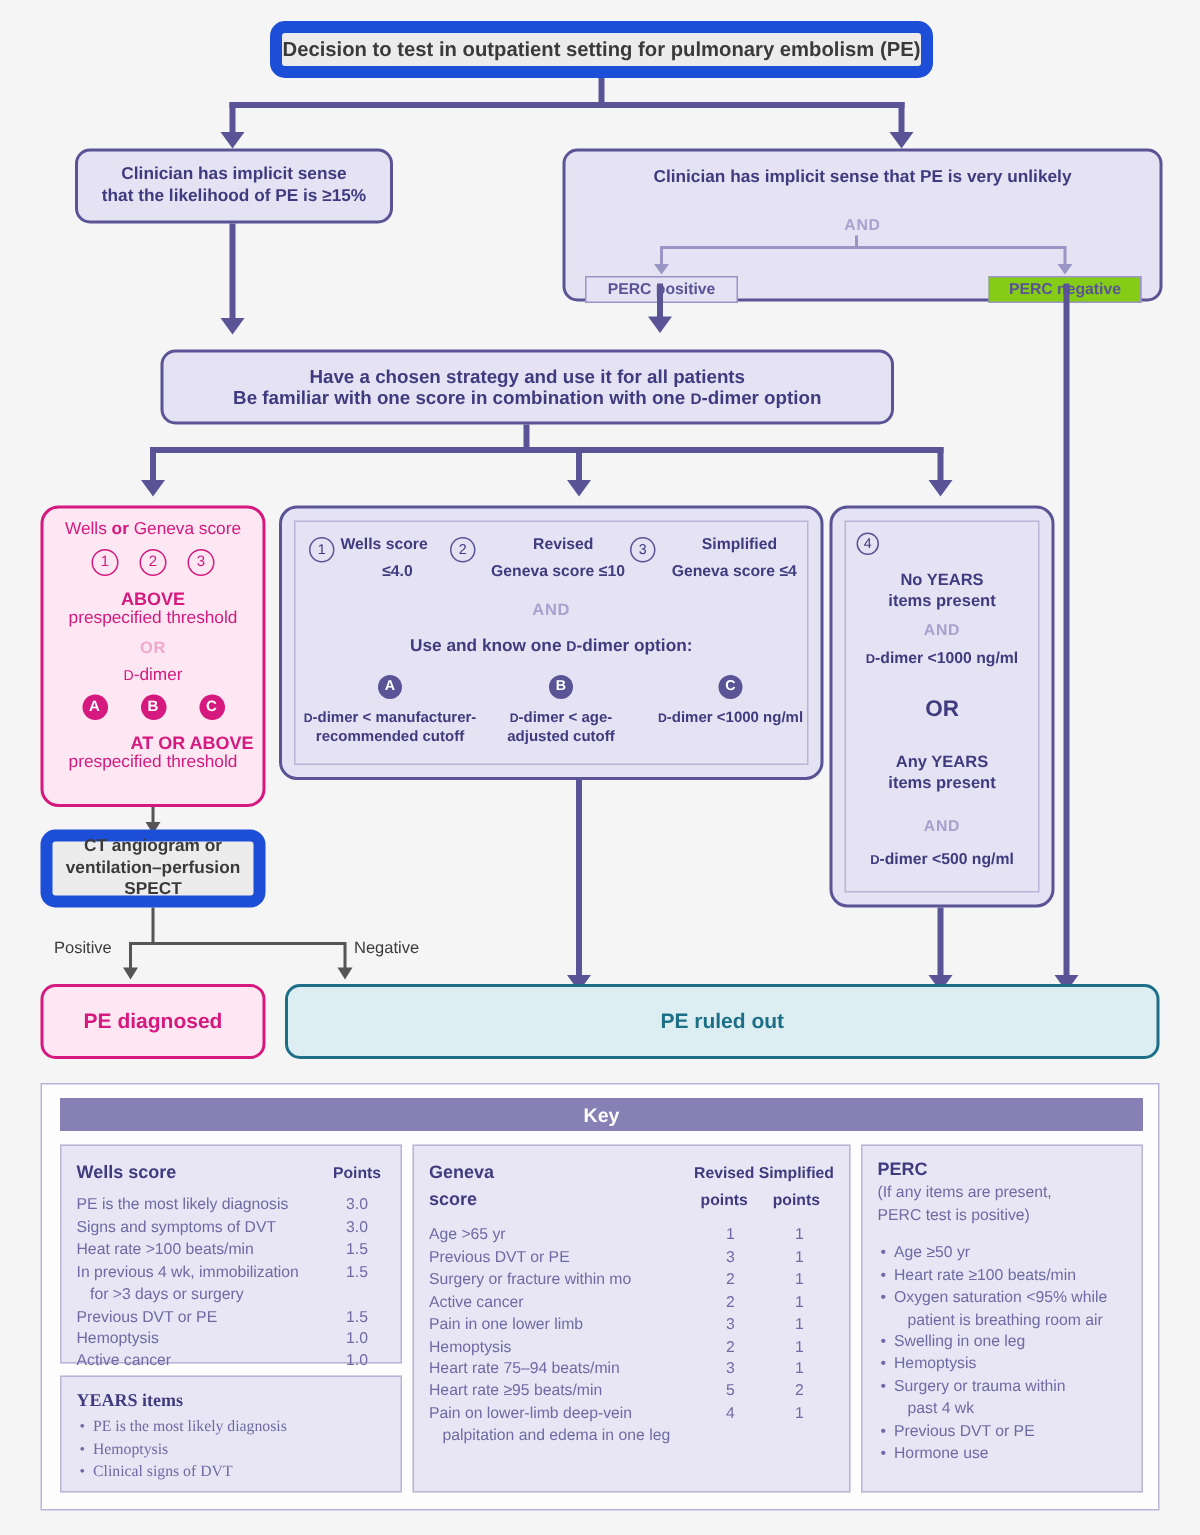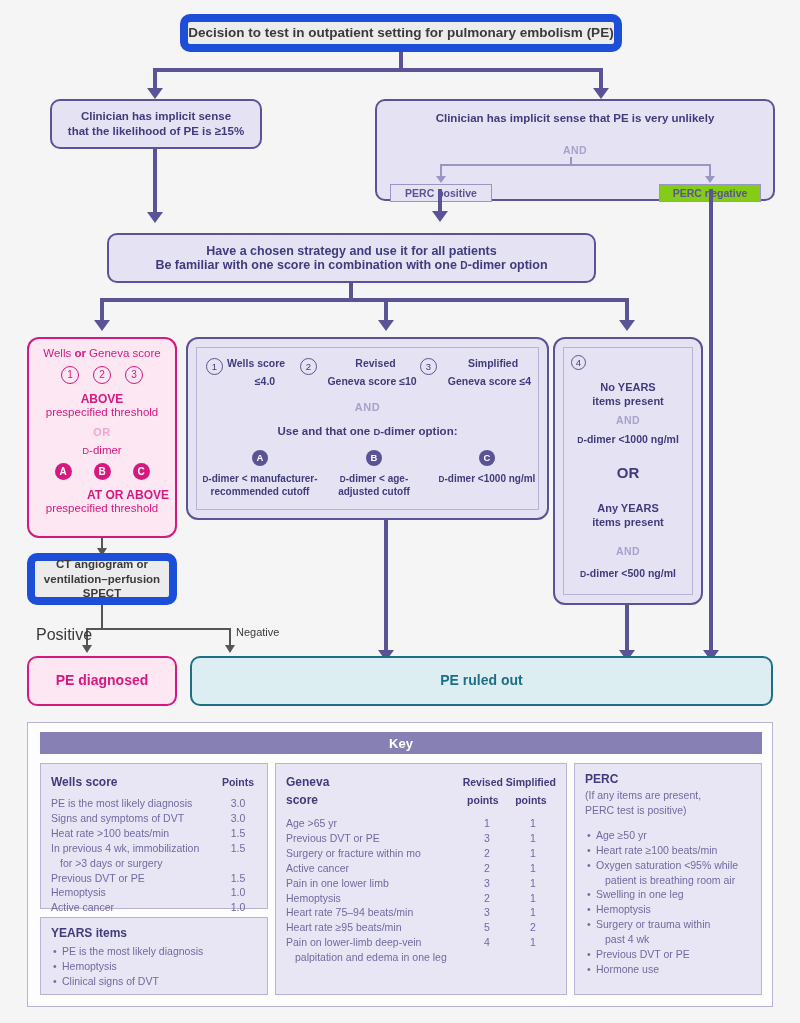--- a/index.html
+++ b/index.html
@@ -235,21 +235,21 @@
       <div style="display:flex;align-items:flex-start;gap:4px;">
         <span class="circ-open" style="margin-top:1px;">3</span>
         <span style="font-size:10.5px;font-weight:bold;flex:1;text-align:center;">Simplified</span>
       </div>
       <div style="font-size:10.5px;font-weight:bold;text-align:center;padding-left:14px;">Geneva score ≤4</div>
     </div>
 
     <div class="abs and-word" style="left:0;top:62px;width:100%;text-align:center;font-size:11px;">AND</div>
 
     <div class="abs" style="left:0;top:86px;width:100%;text-align:center;font-size:11.5px;font-weight:bold;">
-      <span>Use and that one </span><span class="smallcap-d">D</span><span>-dimer option:</span>
+      <span>Use and know one </span><span class="smallcap-d">D</span><span>-dimer option:</span>
     </div>
 
     <div class="abs" style="left:14px;top:108px;width:116px;text-align:center;">
       <span class="circ-fill">A</span>
       <div style="font-size:10px;font-weight:bold;margin-top:6px;line-height:1.35;">
         <span class="smallcap-d">D</span><span>-dimer &lt; manufacturer-</span><br>
         <span>recommended cutoff</span>
       </div>
     </div>
     <div class="abs" style="left:133px;top:108px;width:106px;text-align:center;">
@@ -298,21 +298,21 @@
 SPECT</span>
   </div>
 
   <div class="abs vline-grey" style="left:101px;top:605px;height:25px;"></div>
   <div class="abs hline-grey" style="left:86px;top:628px;width:144px;"></div>
   <div class="abs vline-grey" style="left:86px;top:628px;height:19px;"></div>
   <div class="abs arrow-down-grey" style="left:82px;top:645px;"></div>
   <div class="abs vline-grey" style="left:229px;top:628px;height:19px;"></div>
   <div class="abs arrow-down-grey" style="left:225px;top:645px;"></div>
 
-  <div class="abs" style="left:36px;top:626px;font-size:16px;color:#3a3a3a;font-weight:normal;">Positive</div>
+  <div class="abs" style="left:36px;top:626px;font-size:11px;color:#3a3a3a;font-weight:normal;">Positive</div>
   <div class="abs" style="left:236px;top:626px;font-size:11px;color:#3a3a3a;font-weight:normal;">Negative</div>
 
   <div class="abs node pink-node" style="left:27px;top:656px;width:150px;height:50px;font-size:14px;">
     <span>PE diagnosed</span>
   </div>
   <div class="abs node teal-node" style="left:190px;top:656px;width:583px;height:50px;font-size:14px;">
     <span>PE ruled out</span>
   </div>
 
   <div class="abs" id="key-panel" style="left:27px;top:722px;width:746px;height:285px;">
@@ -357,21 +357,21 @@
               <td class="num">1.0</td>
             </tr>
         <tr>
               <td>Active cancer</td>
               <td class="num">1.0</td>
             </tr>
       </tbody>
         </table>
     </div>
 
-    <div class="key-card abs" style="left:12px;top:194px;width:228px;height:78px;">
+    <div class="key-card abs" style="left:12px;top:194px;width:228px;height:78px;font-family:Liberation Serif, serif;">
       <div class="key-title">YEARS items</div>
       <ul class="keylist key-body" style="margin-top:4px;">
         <li>PE is the most likely diagnosis</li>
         <li>Hemoptysis</li>
         <li>Clinical signs of DVT</li>
       </ul>
     </div>
 
     <div class="key-card abs" style="left:247px;top:40px;width:292px;height:232px;">
       <table class="kt">

